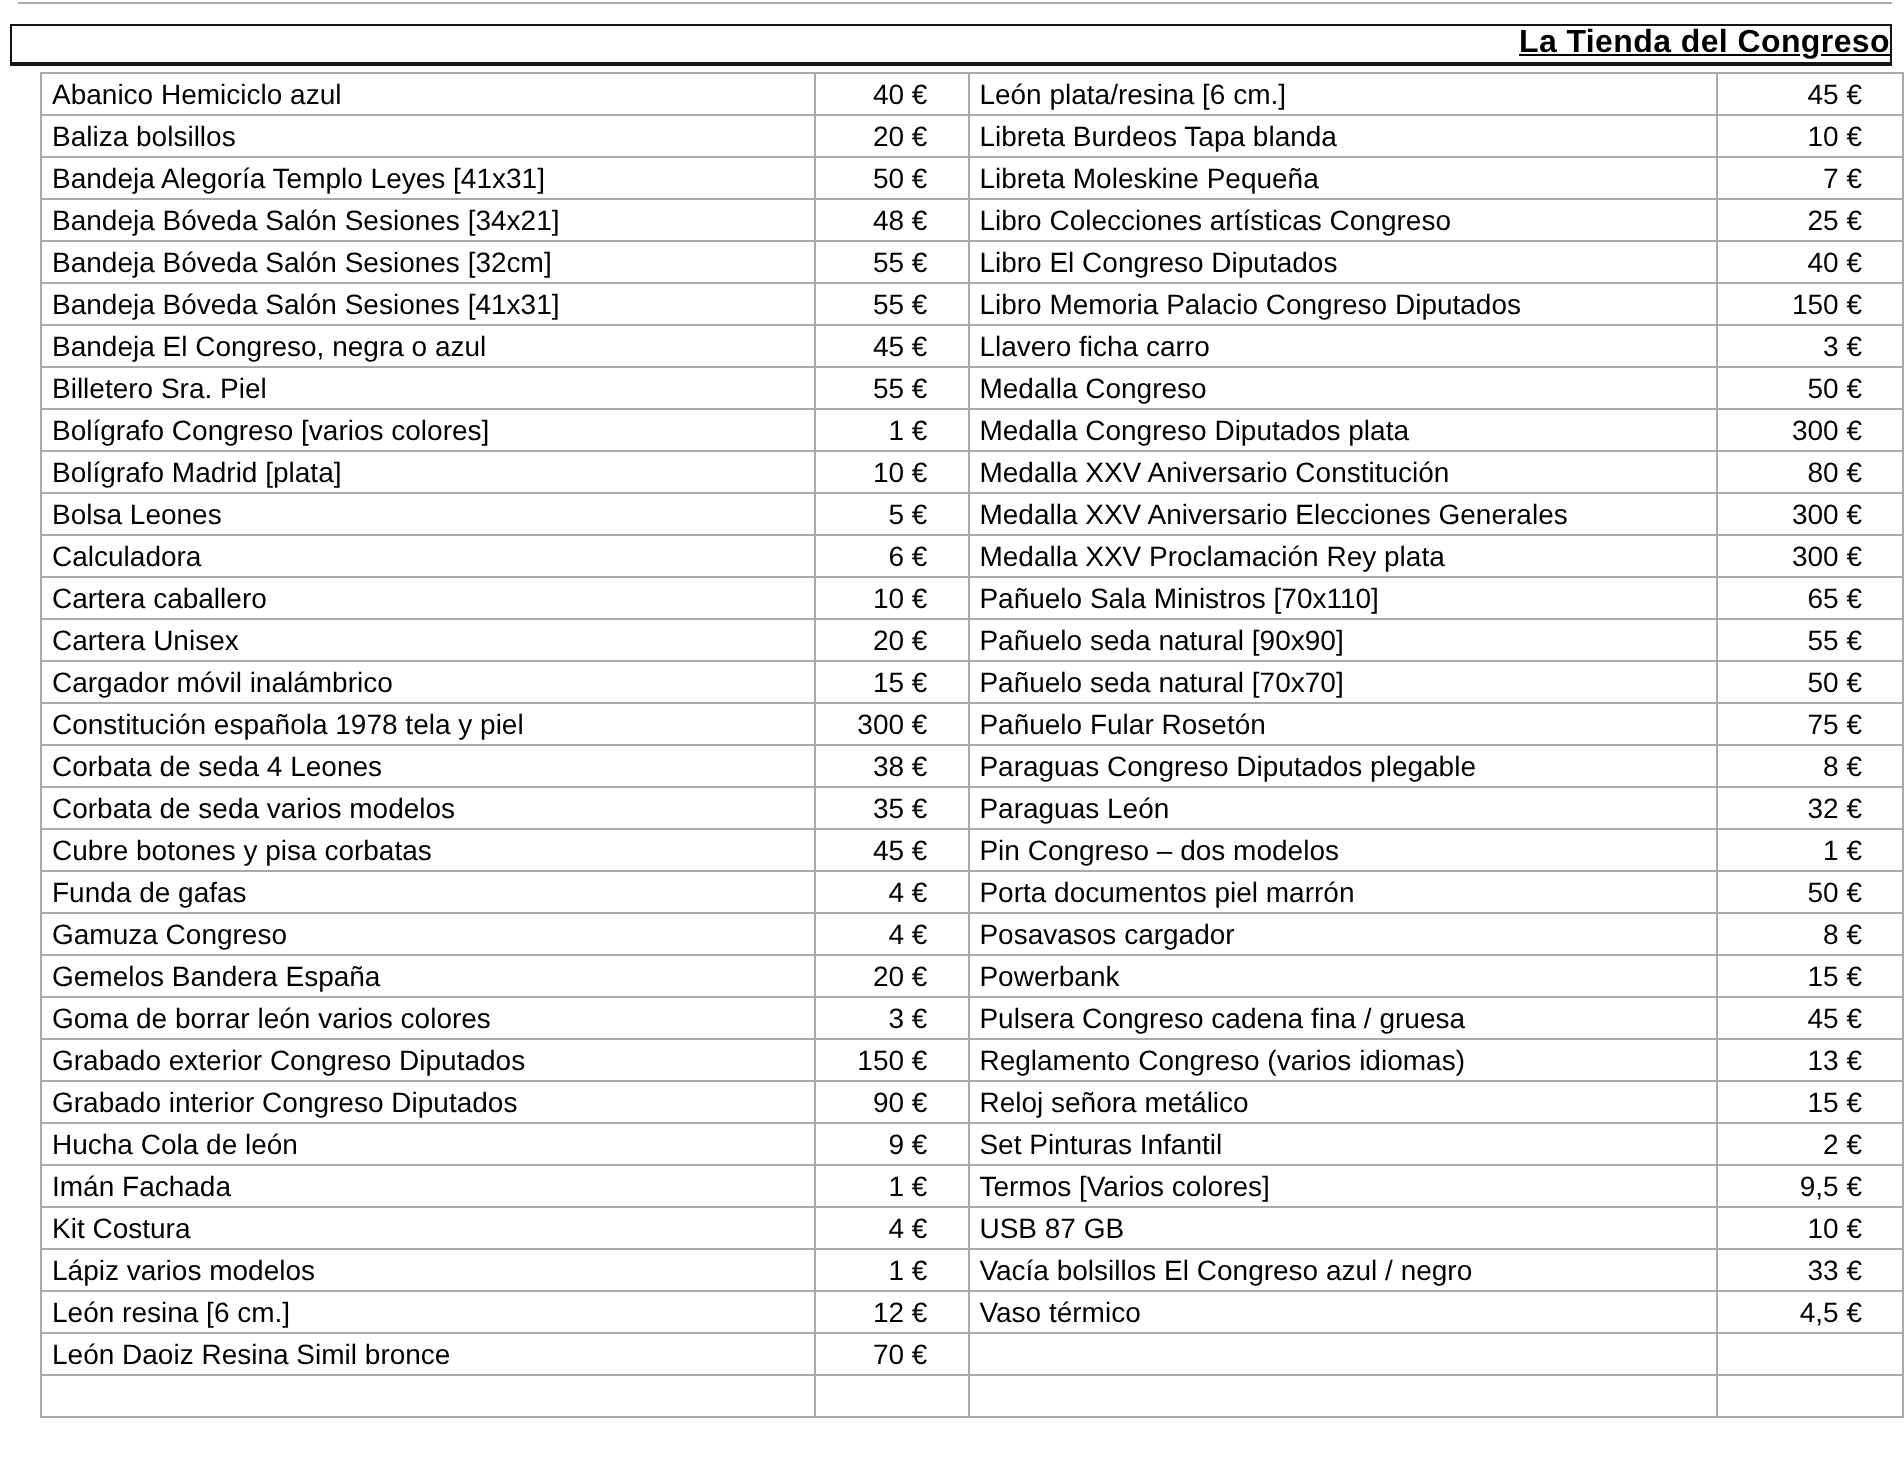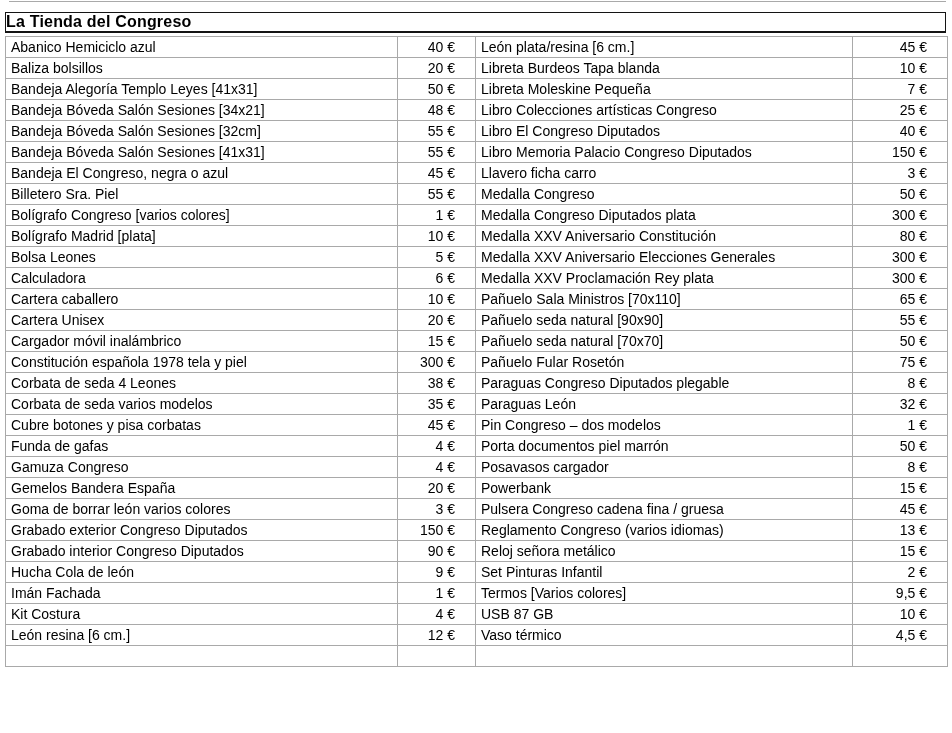--- a/index.html
+++ b/index.html
@@ -14,28 +14,29 @@
   .top-rule {
     position:absolute; left:9px; top:1px;
     width:937px; height:1px;
     background:var(--border-gray,#ababab);
   }
   .title-box {
     position:absolute; left:5px; top:12px;
     width:939px; height:18px;
     border:1px solid var(--title-border,#111111);
     border-bottom-width:2px;
-    text-align:left;
+    text-align:right;
     font-weight:bold;
     font-size:16px;
     line-height:18px;
     letter-spacing:0.2px;
+    text-decoration:underline;
   }
   table.price-table {
-    position:absolute; left:5px; top:36px;
+    position:absolute; left:20px; top:36px;
     border-collapse:collapse;
     table-layout:fixed;
     border:1px solid var(--border-gray,#ababab);
   }
   td {
     border:1px solid var(--border-gray,#ababab);
     height:20px;
     font-size:14px;
     line-height:20px;
     padding:0;
@@ -222,25 +223,37 @@
     <td class="name">Termos [Varios colores]</td>
     <td class="price">9,5 €</td>
   </tr>
       <tr>
     <td class="name">Kit Costura</td>
     <td class="price">4 €</td>
     <td class="name">USB 87 GB</td>
     <td class="price">10 €</td>
   </tr>
       <tr>
+    <td class="name">Lápiz varios modelos</td>
+    <td class="price">1 €</td>
+    <td class="name">Vacía bolsillos El Congreso azul / negro</td>
+    <td class="price">33 €</td>
+  </tr>
+      <tr>
     <td class="name">León resina [6 cm.]</td>
     <td class="price">12 €</td>
     <td class="name">Vaso térmico</td>
     <td class="price">4,5 €</td>
   </tr>
       <tr>
+    <td class="name">León Daoiz Resina Simil bronce</td>
+    <td class="price">70 €</td>
+    <td class="name"></td>
+    <td class="price"></td>
+  </tr>
+      <tr>
     <td class="name"></td>
     <td class="price"></td>
     <td class="name"></td>
     <td class="price"></td>
   </tr>
     </tbody>
 </table>
 
 </body></html>

